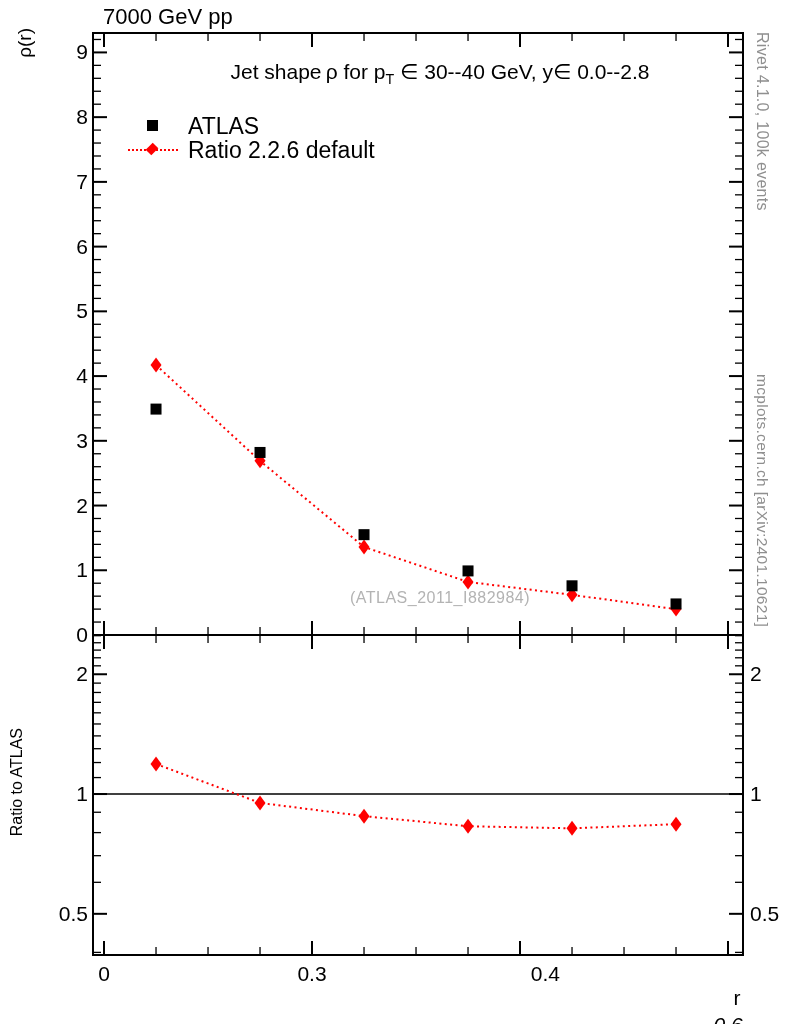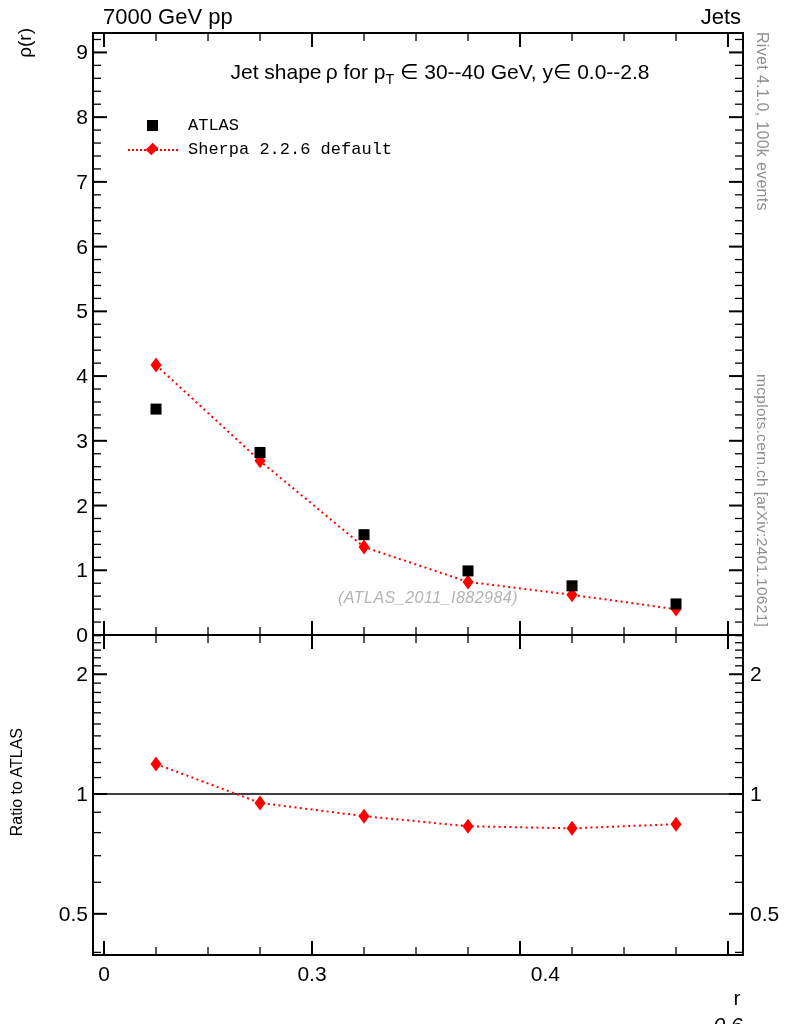--- a/index.html
+++ b/index.html
@@ -3,57 +3,56 @@
 <meta charset="utf-8">
 <style>
   html,body{margin:0;padding:0;background:#ffffff;width:786px;height:1024px;overflow:hidden;
             font-family:"Liberation Sans","DejaVu Sans",sans-serif;color:#000;}
   .abs{position:absolute;}
   #stage{position:absolute;left:0;top:0;width:704px;height:1024px;}
   #chart-svg{position:absolute;left:0;top:0;}
   .hdr{font-size:22px;line-height:26px;white-space:nowrap;}
   .title{font-size:21px;white-space:nowrap;}
   .title sub{font-size:0.68em;}
-  .legend-label{font-size:17px;line-height:20px;white-space:nowrap;font-family:Liberation Mono, monospace;}
+  .legend-label{font-size:23px;line-height:20px;white-space:nowrap;}
   .ylab{position:absolute;left:0;width:88px;text-align:right;font-size:21px;line-height:24px;}
   .rlab{position:absolute;left:750px;width:60px;text-align:left;font-size:21px;line-height:24px;}
   .xlab{position:absolute;width:80px;text-align:center;font-size:21px;line-height:24px;}
   .vtext-up{writing-mode:vertical-rl;transform:rotate(180deg);white-space:nowrap;}
   .vtext-down{writing-mode:vertical-rl;white-space:nowrap;}
   .side-note{font-size:16px;color:#8f8f8f;letter-spacing:0.3px;}
   .watermark{font-size:16px;color:#b3b3b3;letter-spacing:0.5px;white-space:nowrap;}
   .axis-title{font-size:17px;white-space:nowrap;}
   .sq{width:11px;height:11px;background:#000;}
   .legend-line{width:50px;border-top:2px dotted #ff0000;}
   .diamond{width:8px;height:8px;background:#ff0000;transform:rotate(45deg) scaleY(1.25);}
 </style>
 </head>
 <body>
 
 <div id="stage">
 
   <div class="abs hdr" style="left:103px;top:4px;">7000 GeV pp</div>
-  <div class="abs hdr" style="left:500px;top:4px;width:241px;text-align:right;">Jets</div>
 
   <div class="abs vtext-up axis-title" style="left:14px;top:28px;font-size:19px;">ρ(r)</div>
   <div class="abs vtext-up axis-title" style="left:8px;top:728px;font-size:16px;">Ratio to ATLAS</div>
 
   <div class="abs title" style="left:93px;top:60px;width:650px;text-align:center;padding-left:44px;box-sizing:border-box;">
     <span>Jet shape ρ for p</span><sub>T</sub><span> ∈ 30--40 GeV, y∈ 0.0--2.8</span>
   </div>
 
   <div>
     <div class="abs sq" style="left:147px;top:120px;"></div>
     <div class="abs legend-label" style="left:188px;top:116px;">ATLAS</div>
     <div class="abs legend-line" style="left:128px;top:149px;"></div>
     <div class="abs diamond" style="left:148px;top:145px;"></div>
-    <div class="abs legend-label" style="left:188px;top:140px;">Sherpa 2.2.6 default</div>
+    <div class="abs legend-label" style="left:188px;top:140px;">Ratio 2.2.6 default</div>
   </div>
 
-  <div class="abs watermark" style="left:428px;top:589px;transform:translateX(-50%);font-style:italic;">(ATLAS_2011_I882984)</div>
+  <div class="abs watermark" style="left:440px;top:589px;transform:translateX(-50%);">(ATLAS_2011_I882984)</div>
 
   <div class="abs vtext-down side-note" style="left:753px;top:32px;">Rivet 4.1.0,  100k events</div>
   <div class="abs vtext-down side-note" style="left:753px;top:374px;font-size:15.5px;">mcplots.cern.ch [arXiv:2401.10621]</div>
 
   <div class="abs" style="left:722px;top:986px;width:30px;text-align:center;font-size:21px;">r</div>
 
   <svg id="chart-svg" width="786" height="1024">
       <line x1="104.024" y1="33" x2="104.024" y2="47" stroke="#000" stroke-width="2"></line>
       <line x1="312.024" y1="33" x2="312.024" y2="47" stroke="#000" stroke-width="2"></line>
       <line x1="520.024" y1="33" x2="520.024" y2="47" stroke="#000" stroke-width="2"></line>

